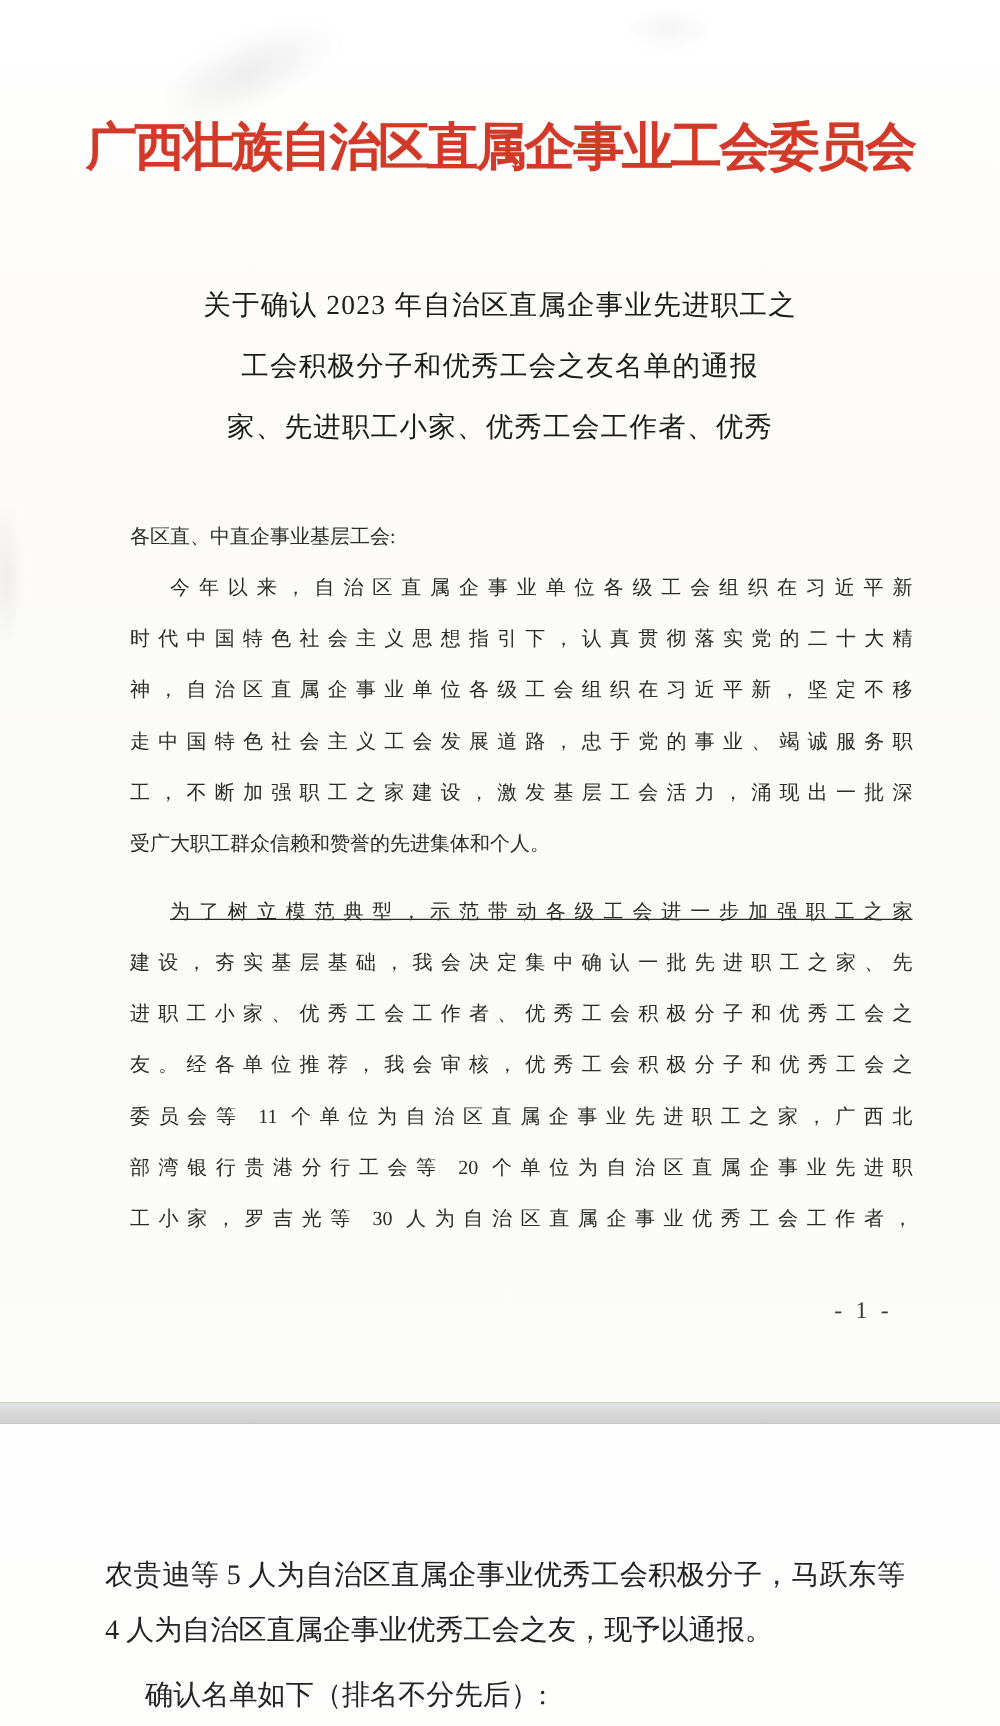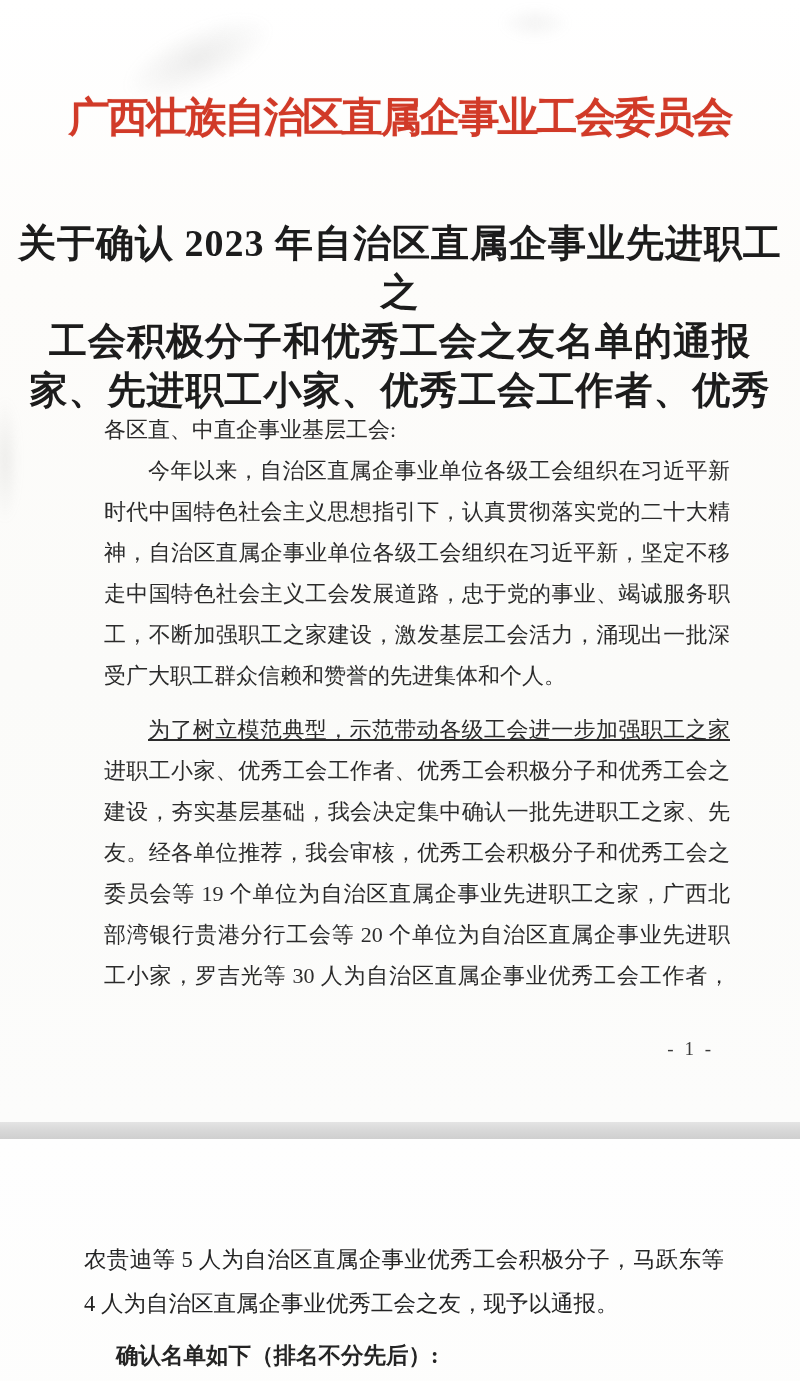--- a/index.html
+++ b/index.html
@@ -14,26 +14,26 @@
     background:linear-gradient(180deg,#ffffff 0%,#fdfcfa 25%,#fbfbf9 60%,#fcfcfb 100%);
   }
   .org-header {
     position:absolute; top:90px; left:0; width:100%; margin:0;
     text-align:center; font-size:41px; font-weight:bold; letter-spacing:-2px;
     color:#d13a28;
     text-shadow:0 0 1px rgba(209,58,40,.35);
   }
   .doc-title {
     position:absolute; top:219px; left:0; width:100%;
-    text-align:center; font-weight:bold; color:#1c1c1c;
-    font-size:38px; line-height:49px; letter-spacing:1px;
+    text-align:center; font-weight:normal; color:#1c1c1c;
+    font-size:22px; line-height:49px; letter-spacing:1px;
   }
   .body1 {
     position:absolute; top:409px; left:104px; width:626px;
-    color:#2b2b2b; font-size:22px; line-height:41px;
+    color:#2b2b2b; font-size:16px; line-height:41px;
   }
   .line { margin:0; text-align:justify; text-align-last:justify; }
   .line.noj { text-align:left; text-align-last:left; }
   .line.ind { text-indent:2em; }
   .para2-start { margin-top:13px;text-decoration:underline; }
   .page-number {
     position:absolute; top:1038px; right:86px;
     font-size:19px; color:#3a3a3a; letter-spacing:3px; white-space:nowrap;
   }
   
@@ -43,21 +43,21 @@
   }
   
   .page2 {
     position:absolute; top:1139px; left:0; width:800px; height:298px;
     background:linear-gradient(180deg,#fefefe 0%,#fdfdfc 100%);
   }
   .body2 {
     position:absolute; top:99px; left:84px; width:640px;
     color:#242424; font-size:22.5px; line-height:44px;
   }
-  .confirm { margin-top:8px; text-indent:32px;font-weight:bold; }
+  .confirm { margin-top:8px; text-indent:32px; }
   
   .smudge { position:absolute; pointer-events:none; }
   .smudge-a {
     top:28px; left:118px; width:160px; height:60px;
     background:radial-gradient(ellipse at center, rgba(140,140,140,.16), transparent 70%);
     transform:rotate(-24deg); filter:blur(5px);
   }
   .smudge-b {
     top:6px; left:500px; width:70px; height:34px;
     background:radial-gradient(ellipse at center, rgba(160,160,160,.12), transparent 70%);
@@ -87,24 +87,24 @@
       <p class="line noj">各区直、中直企事业基层工会:</p>
 
       <p class="line ind">今年以来，自治区直属企事业单位各级工会组织在习近平新</p>
       <p class="line">时代中国特色社会主义思想指引下，认真贯彻落实党的二十大精</p>
       <p class="line">神，自治区直属企事业单位各级工会组织在习近平新，坚定不移</p>
       <p class="line">走中国特色社会主义工会发展道路，忠于党的事业、竭诚服务职</p>
       <p class="line">工，不断加强职工之家建设，激发基层工会活力，涌现出一批深</p>
       <p class="line noj">受广大职工群众信赖和赞誉的先进集体和个人。</p>
 
       <p class="line ind para2-start">为了树立模范典型，示范带动各级工会进一步加强职工之家</p>
+      <p class="line">建设，夯实基层基础，我会决定集中确认一批先进职工之家、先</p>
       <p class="line">进职工小家、优秀工会工作者、优秀工会积极分子和优秀工会之</p>
-      <p class="line">建设，夯实基层基础，我会决定集中确认一批先进职工之家、先</p>
       <p class="line">友。经各单位推荐，我会审核，优秀工会积极分子和优秀工会之</p>
-      <p class="line">委员会等 19 个单位为自治区直属企事业先进职工之家，广西北</p>
+      <p class="line">委员会等 11 个单位为自治区直属企事业先进职工之家，广西北</p>
       <p class="line">部湾银行贵港分行工会等 20 个单位为自治区直属企事业先进职</p>
       <p class="line">工小家，罗吉光等 30 人为自治区直属企事业优秀工会工作者，</p>
     </div>
 
     <div class="page-number">- 1 -</div>
 
     <div class="smudge smudge-a"></div>
     <div class="smudge smudge-b"></div>
     <div class="smudge smudge-c"></div>
   </section>

